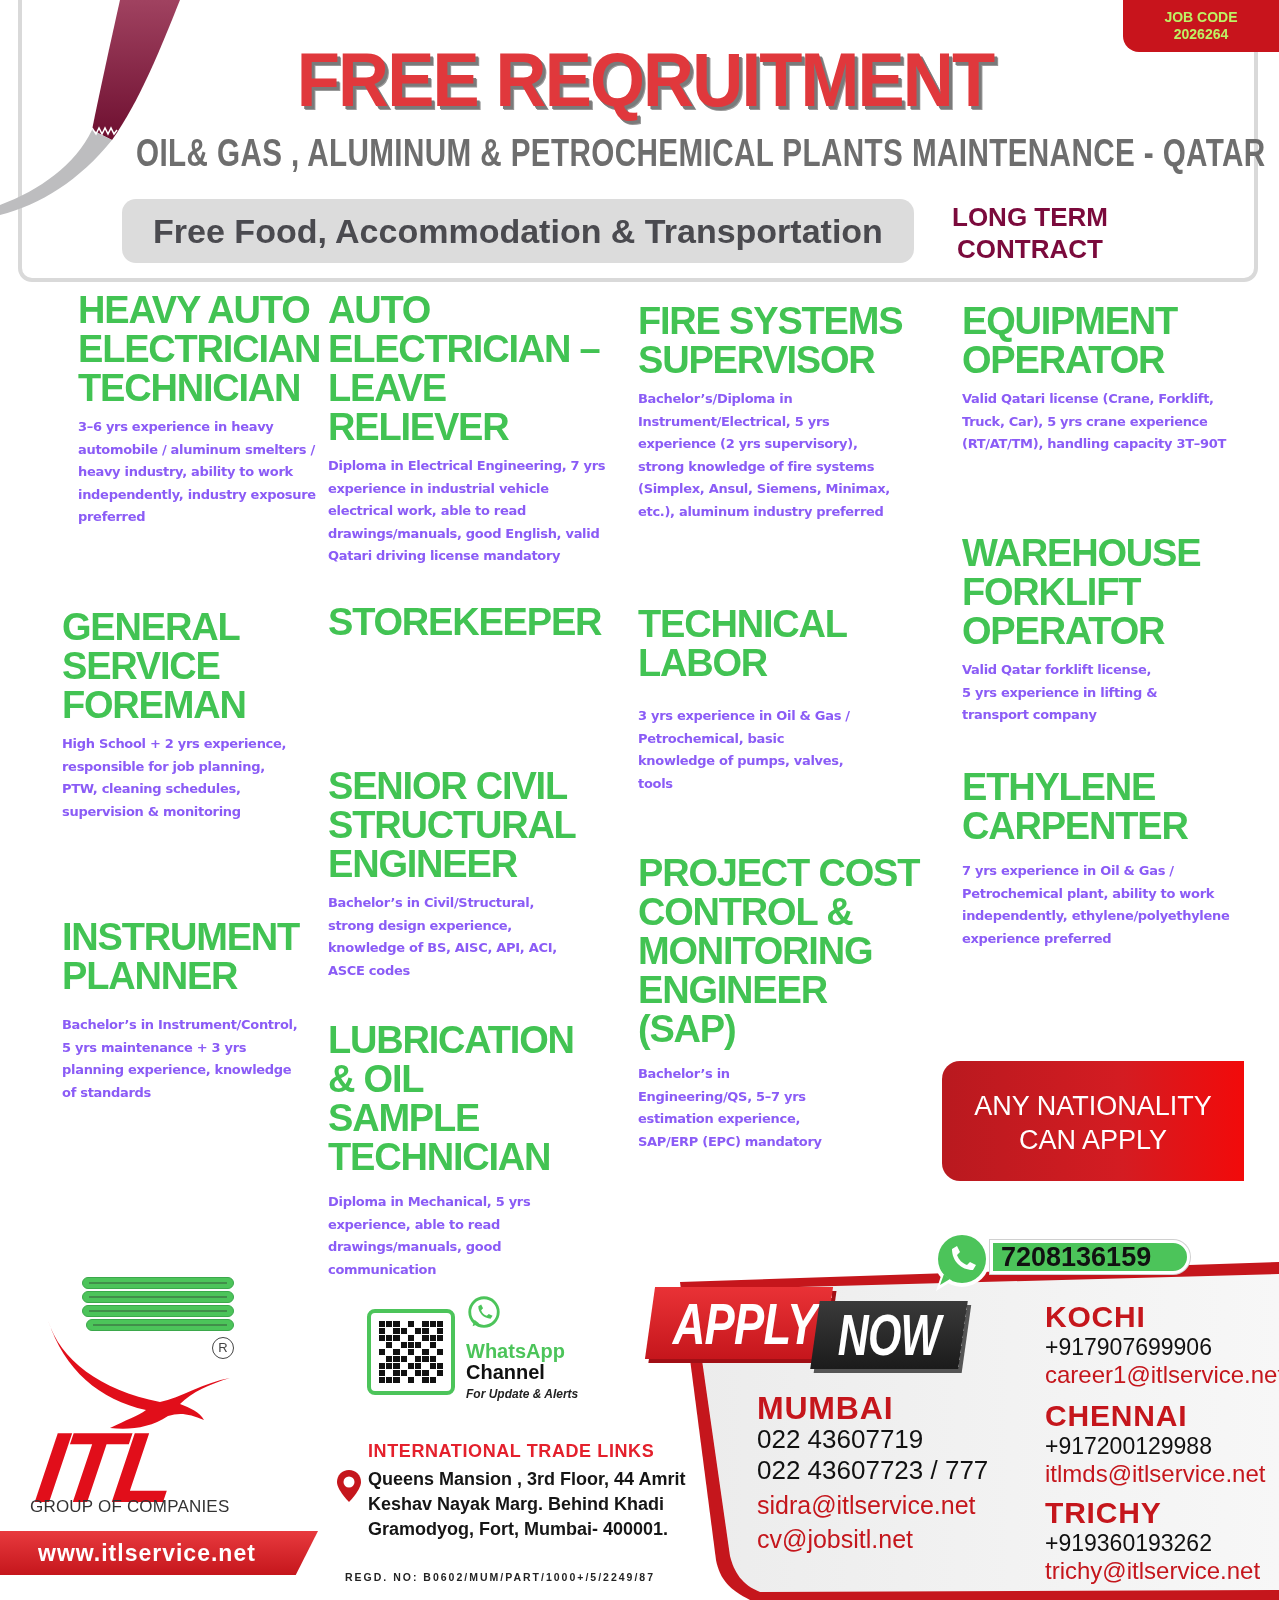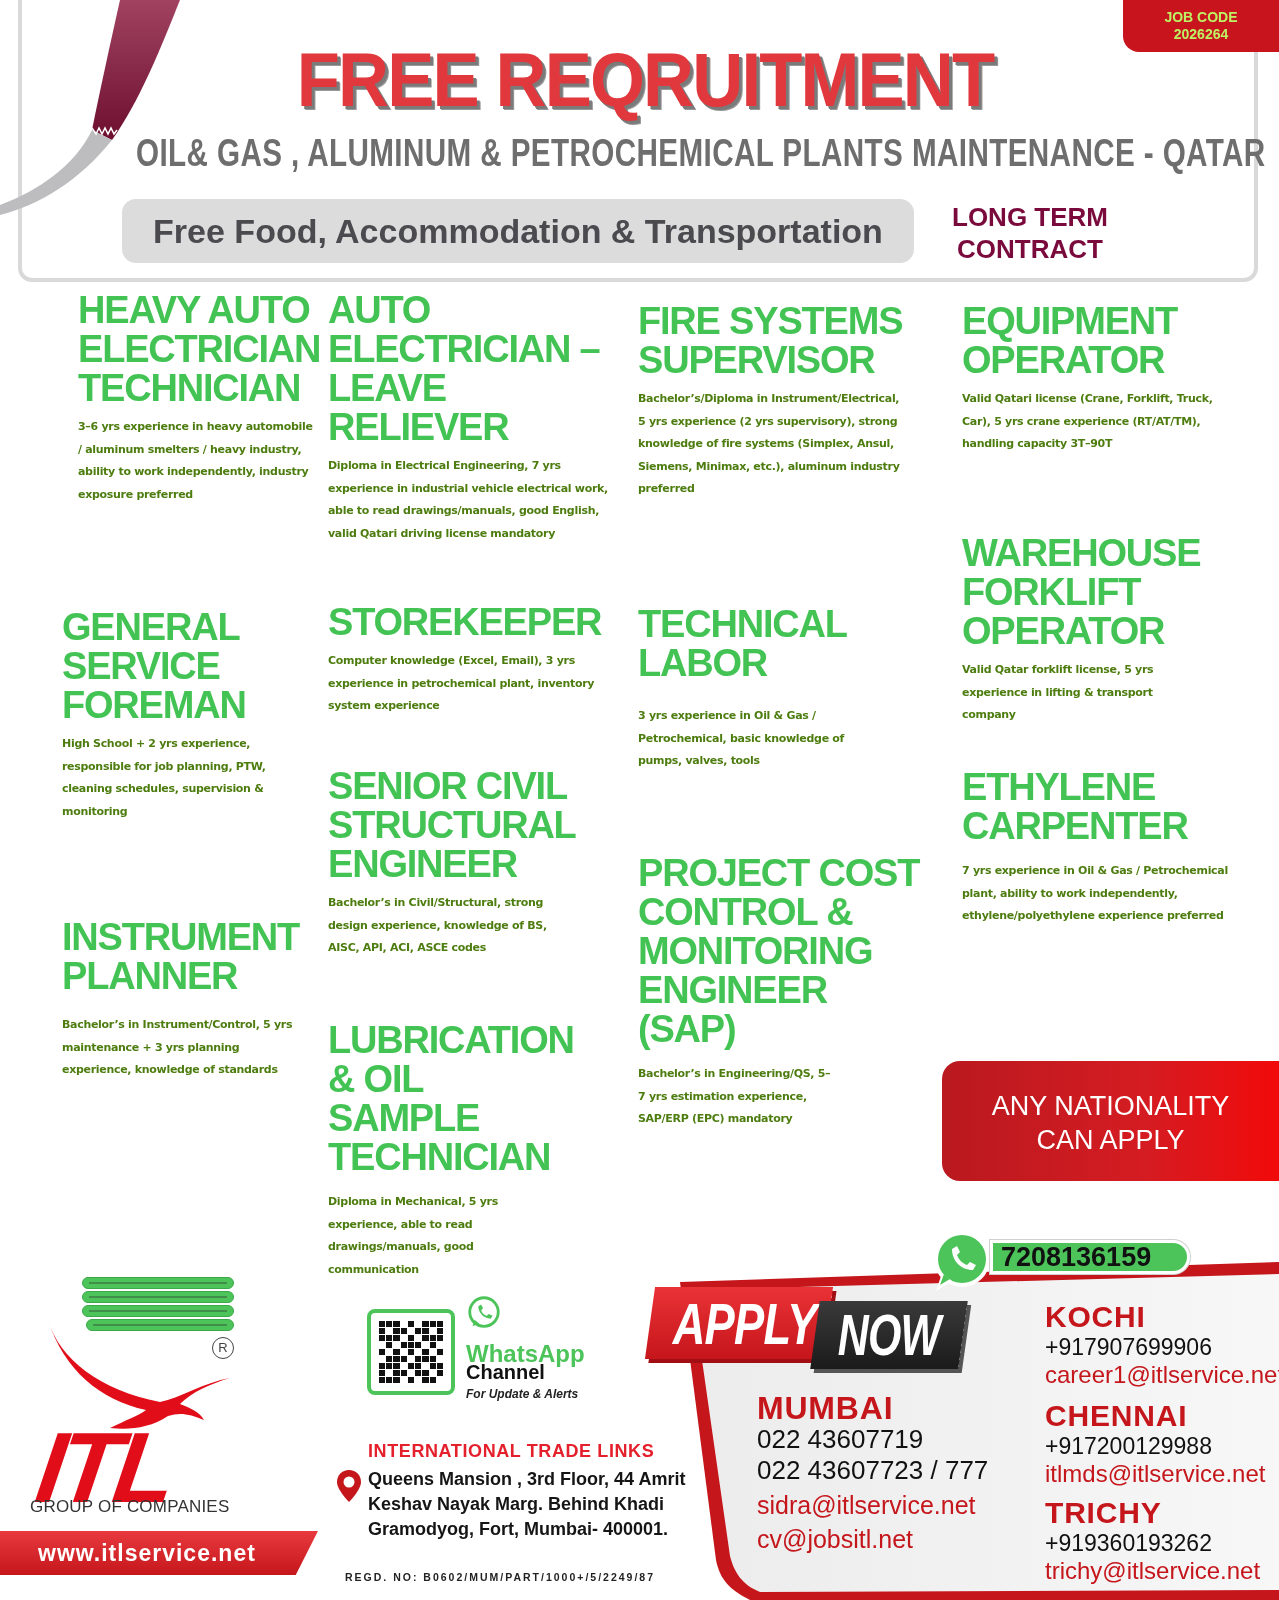--- a/index.html
+++ b/index.html
@@ -42,27 +42,27 @@
   }
 
   
   .job { position: absolute; }
   .job-title {
     font-family: "Liberation Sans", sans-serif; font-weight: bold; color: #42c353;
     font-size: 38px; line-height: 39px; letter-spacing: -1.2px;
     text-transform: uppercase;
   }
   .job-desc {
-    font-family: "DejaVu Sans", sans-serif; font-size: 11px; line-height: 22.5px;
-    color: #4d7c0f; margin-top: 8px; font-weight: 600; letter-spacing: -0.3px;
+    font-family: "DejaVu Sans", sans-serif; font-size: 13px; line-height: 22.5px;
+    color: #8b5cf6; margin-top: 8px; font-weight: 600; letter-spacing: -0.3px;
   }
 
   
   .nationality {
-    position: absolute; left: 942px; top: 1061px; width: 337px; height: 120px;
+    position: absolute; left: 942px; top: 1061px; width: 302px; height: 120px;
     background: linear-gradient(90deg, #b9191f 0%, #d41c22 60%, #f20a0a 100%);
     border-radius: 18px 0 0 18px; color: #fff; font-size: 27px; line-height: 34px;
     text-align: center; padding-top: 28px; 
   }
 
   
   .stripes { position: absolute; left: 82px; top: 1277px; width: 152px; }
   .stripe { height: 12px; border-radius: 6px; background: #4cc45a; margin-bottom: 2px; border: 1px solid #3ba84b; }
   .stripe .line { height: 2px; background: #3b6a3f; margin: 4px 6px 0; opacity: 0.6; }
   .eagle { position: absolute; left: 40px; top: 1320px; width: 200px; height: 110px; }
@@ -87,21 +87,21 @@
 
   
   .qr-box {
     position: absolute; left: 367px; top: 1309px; width: 88px; height: 86px;
     border: 4px solid #4cc45a; border-radius: 8px; background: #fff; padding: 8px;
   }
   .qr-grid { width: 100%; height: 100%; display: grid; grid-template-columns: repeat(9, 1fr); grid-template-rows: repeat(9, 1fr); gap: 1px; }
   .qr-grid span { background: #111; }
   .qr-grid span.w { background: #fff; }
   .wa-icon-small { position: absolute; left: 465px; top: 1294px; width: 38px; height: 38px; }
-  .wa-channel-title { position: absolute; left: 466px; top: 1340px; font-weight: bold; font-size: 24px; color: #4cc45a; }
+  .wa-channel-title { position: absolute; left: 466px; top: 1340px; font-weight: bold; font-size: 20px; color: #4cc45a; }
   .wa-channel-sub { position: absolute; left: 466px; top: 1361px; font-weight: bold; font-size: 20px; color: #111; }
   .wa-channel-note { position: absolute; left: 466px; top: 1387px; font-style: italic; font-weight: bold; font-size: 12px; color: #222; }
 
   .company-name {
     position: absolute; left: 368px; top: 1441px; font-weight: bold; font-size: 18px; color: #e4202c; letter-spacing: 0.6px;
   }
   .pin-icon { position: absolute; left: 337px; top: 1470px; width: 24px; height: 32px; }
   .address {
     position: absolute; left: 368px; top: 1467px; font-weight: bold; font-size: 18px; line-height: 25px; color: #151515;
   }
@@ -187,21 +187,20 @@
   <div class="job-title">INSTRUMENT PLANNER</div>
   <div class="job-desc" style="margin-top:18px">Bachelor’s in Instrument/Control, 5 yrs maintenance + 3 yrs planning experience, knowledge of standards</div>
 </div>
 
 <div class="job" style="left:328px; top:291px; width:285px;">
   <div class="job-title">AUTO ELECTRICIAN – LEAVE RELIEVER</div>
   <div class="job-desc">Diploma in Electrical Engineering, 7 yrs experience in industrial vehicle electrical work, able to read drawings/manuals, good English, valid Qatari driving license mandatory</div>
 </div>
 <div class="job" style="left:328px; top:603px; width:270px;">
   <div class="job-title">STOREKEEPER</div>
-  <div class="job-desc">Computer knowledge (Excel, Email), 3 yrs experience in petrochemical plant, inventory system experience</div>
 </div>
 <div class="job" style="left:328px; top:767px; width:250px;">
   <div class="job-title">SENIOR CIVIL STRUCTURAL ENGINEER</div>
   <div class="job-desc">Bachelor’s in Civil/Structural, strong design experience, knowledge of BS, AISC, API, ACI, ASCE codes</div>
 </div>
 <div class="job" style="left:328px; top:1021px; width:250px;">
   <div class="job-title">LUBRICATION &amp; OIL SAMPLE TECHNICIAN</div>
   <div class="job-desc" style="width:215px; margin-top:14px">Diploma in Mechanical, 5 yrs experience, able to read drawings/manuals, good communication</div>
 </div>
 

